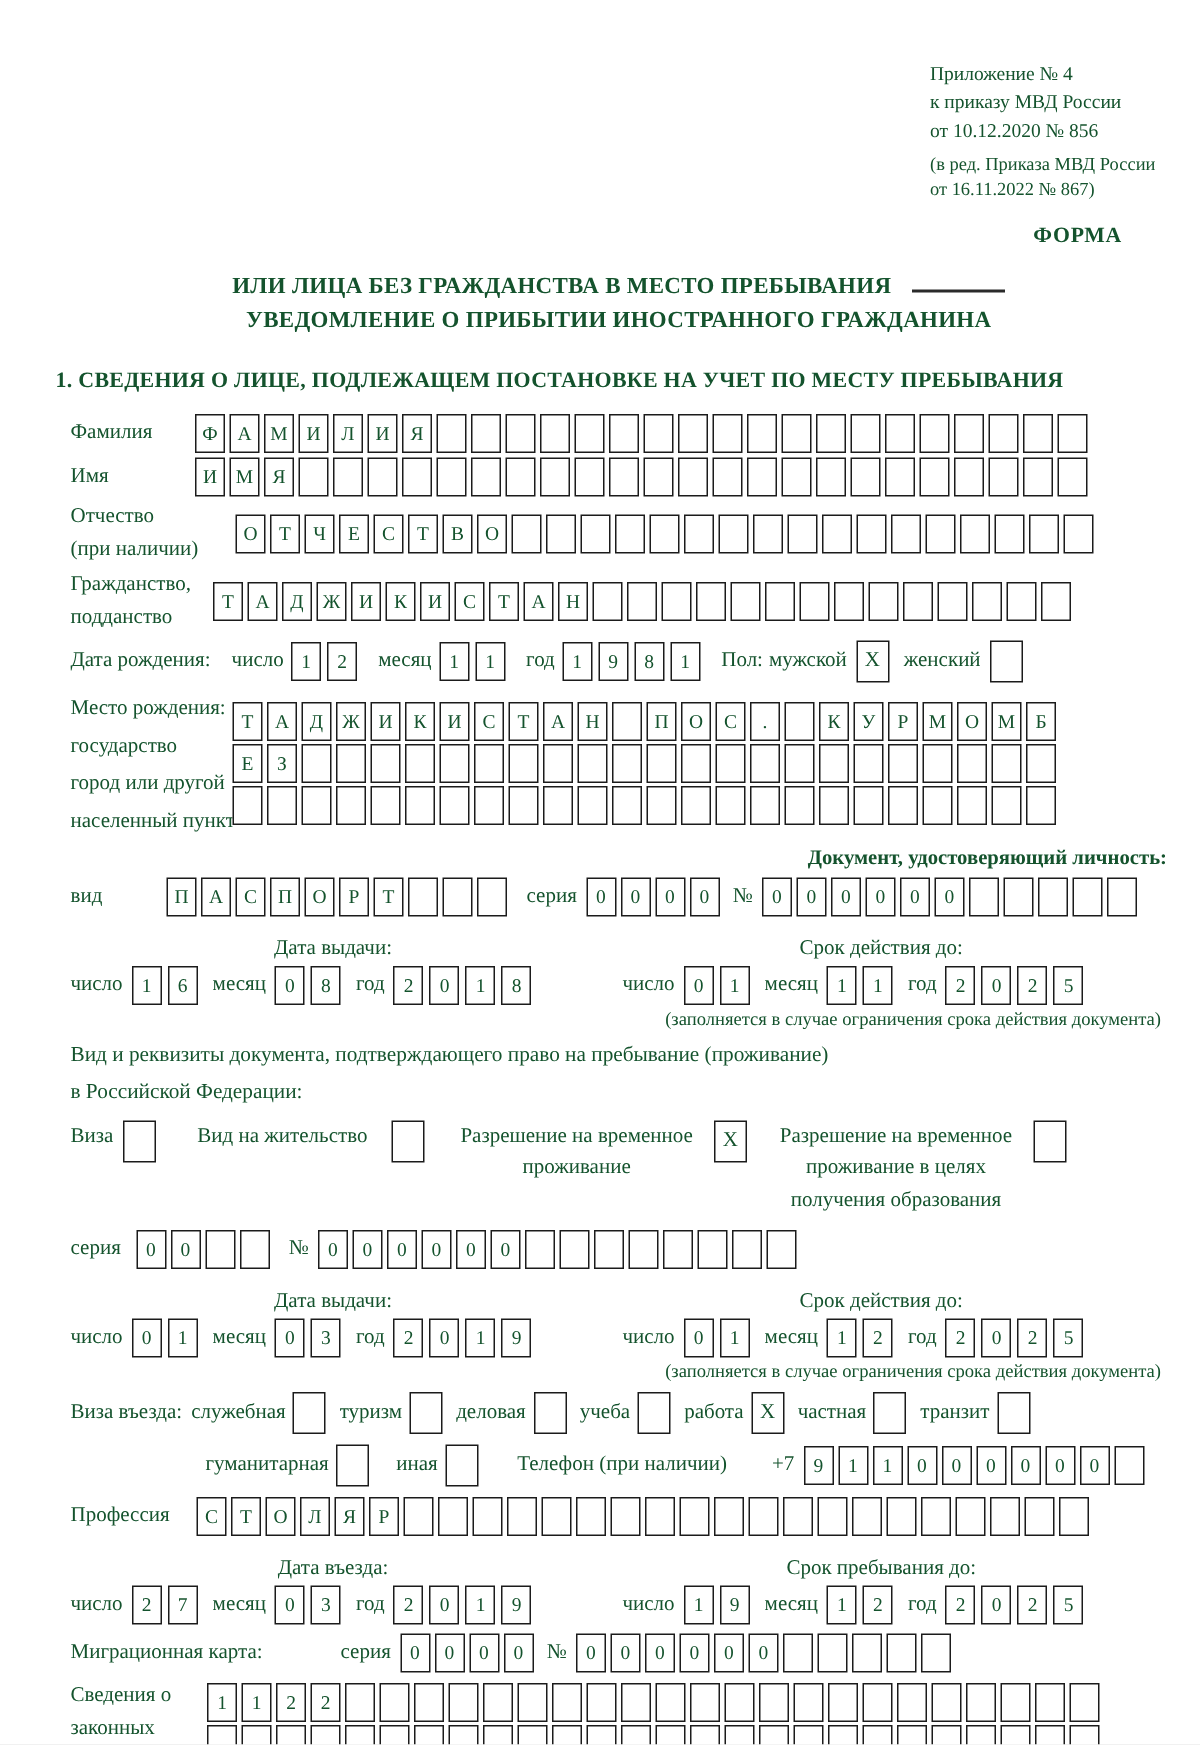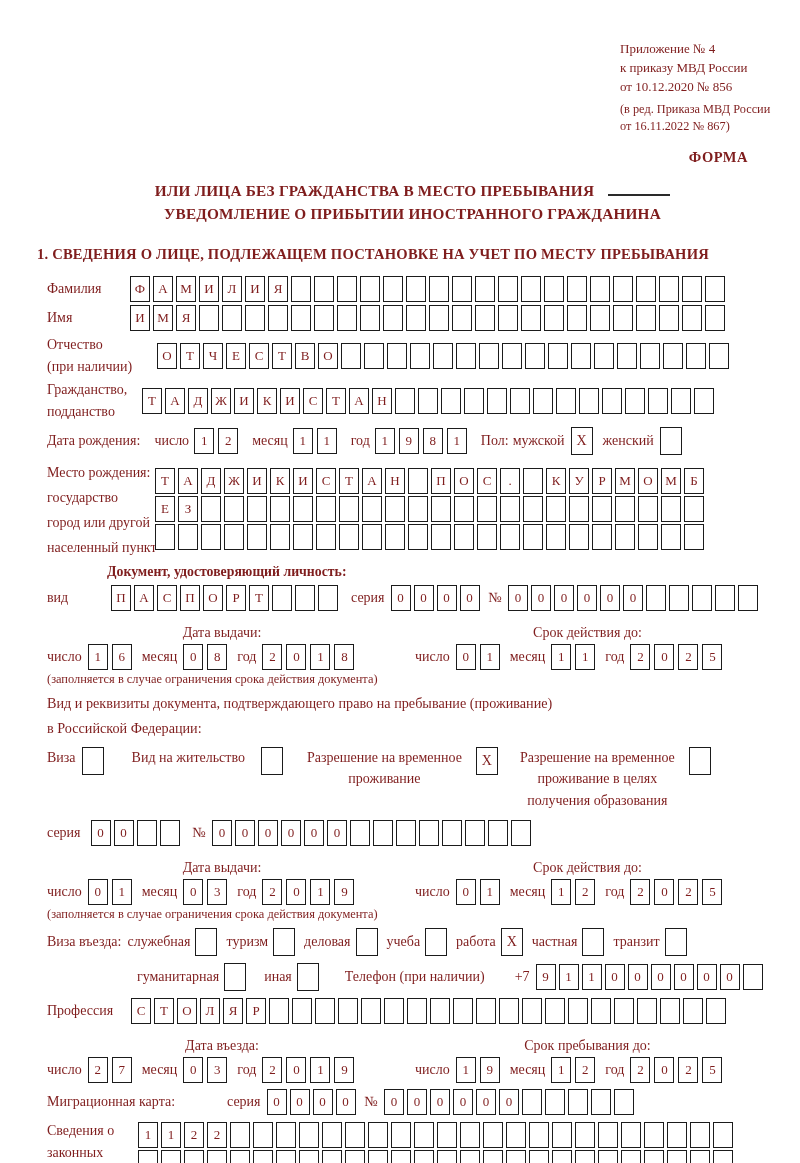--- a/index.html
+++ b/index.html
@@ -1,17 +1,17 @@
 <!DOCTYPE html>
 <html><head>
 <meta charset="utf-8">
 <style>
   html,body{margin:0;padding:0;background:#e8e8e8;}
   .page{
-    width:800px;height:1163px;background:#fff;color:#7f1d1d;
+    width:800px;height:1163px;background:#fff;color:#14532d;
     font-family:"Liberation Serif","DejaVu Serif",serif;
     position:relative;overflow:hidden;box-sizing:border-box;
     padding:40px 22px 0 47px;
   }
   
   .apx{margin-left:573px;font-size:13px;line-height:1.45;}
   .apx .rev{font-size:12.3px;margin-top:4px;line-height:1.4;}
   .forma{ text-align:right;padding-right:30px;font-weight:bold;font-size:14.5px;margin-top:14px;letter-spacing:.5px;}
   
   .title{text-align:center;font-weight:bold;font-size:15.3px;line-height:1.5;margin-top:14px;letter-spacing:.2px;}
@@ -33,23 +33,23 @@
   }
   
   .dgroup{display:inline-flex;align-items:center;}
   .dgroup .dlab{font-size:14px;margin-right:5px;}
   .dates-head{display:flex;font-size:14px;margin-top:14px;}
   .dates-head .a{width:350px;text-align:center;font-size:14px;}
   .dates-head .b{flex:1;text-align:center;font-size:14px;}
   .dates-row{display:flex;margin-top:3px;align-items:center;}
   .dates-row .a{width:350px;display:flex;align-items:center;}
   .dates-row .b{flex:1;display:flex;align-items:center;padding-left:18px;}
-  .note{ font-size:12.4px;margin-top:2px;padding-right:4px;}
+  .note{ text-align:right;font-size:12.4px;margin-top:2px;padding-right:4px;}
   .mr6{margin-right:6px;} .mr10{margin-right:10px;} .mr14{margin-right:14px;}
-  .dochead{text-align:left;font-weight:bold;font-size:13.8px;margin:4px 0 5px 60px;}
+  .dochead{text-align:right;font-weight:bold;font-size:13.8px;margin:4px 0 5px 60px;}
   .intro{font-size:14.2px;line-height:1.75;}
   
   .opts{display:flex;align-items:flex-start;margin-top:6px;margin-bottom:8px;}
   .opt-center{text-align:center;font-size:14px;line-height:1.55;}
   
   .purpose{display:flex;align-items:center;margin-bottom:7px;}
   .purpose .o{display:inline-flex;align-items:center;margin-right:9px;}
   .purpose .o .t{font-size:14px;margin-right:5px;}
   .leftcol{flex:none;}
   .cellstack .cells{display:block;margin-bottom:2px;}

